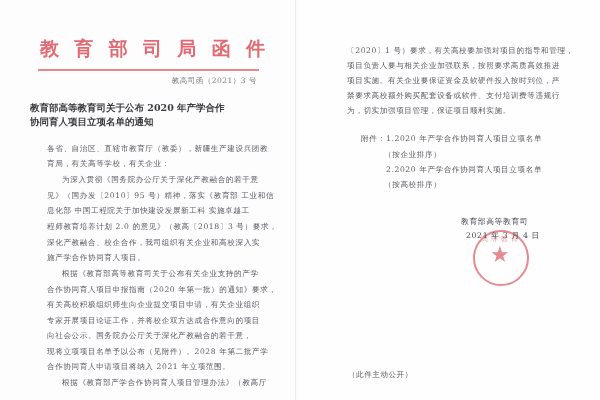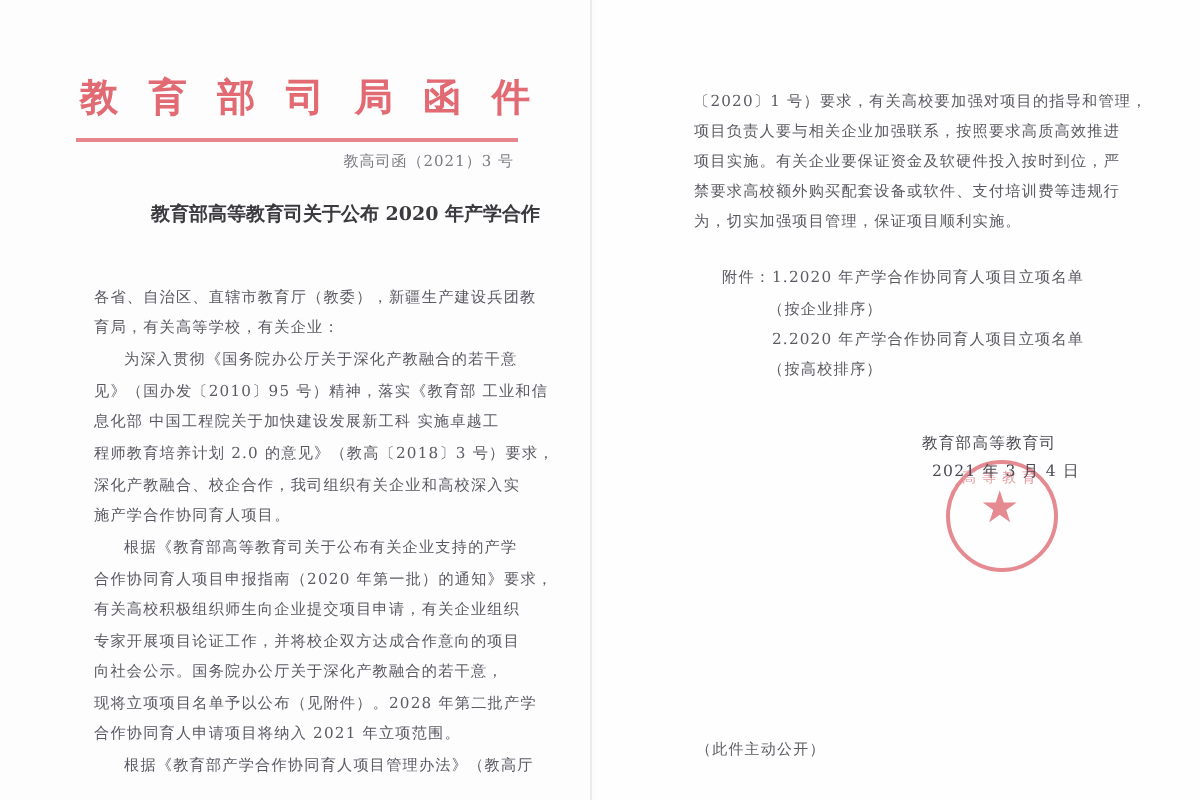--- a/index.html
+++ b/index.html
@@ -28,21 +28,21 @@
     }
     .header-rule {
       position: absolute; left: 38px; top: 69px; width: 221px; height: 2px;
       background: #e8868d;
     }
     .doc-number {
       position: absolute; right: 38px; top: 76px;
       font-size: 7.5px; color: #7a7a80; letter-spacing: 0.5px;
     }
     .doc-title {
-      position: absolute; left: 30px; width: 240px; text-align: right;
+      position: absolute; left: 30px; width: 240px; text-align: left;
       font-size: 9.5px; font-weight: bold; color: #3a3a3f;
       line-height: 14px;
     }
     .doc-title.l1 { top: 101px; }
     .doc-title.l2 { top: 115px; }
 
     .body-line {
       position: absolute; left: 47px; width: 215px;
       font-size: 7.6px; color: #5a5a62; white-space: nowrap;
       letter-spacing: 0.6px; line-height: 10px;
@@ -94,20 +94,21 @@
       <span>部</span>
       <span>司</span>
       <span>局</span>
       <span>函</span>
       <span>件</span>
     </div>
     <div class="header-rule"></div>
     <div class="doc-number">教高司函（2021）3 号</div>
 
     <div class="doc-title l1">教育部高等教育司关于公布 2020 年产学合作</div>
+    <div class="doc-title l2">协同育人项目立项名单的通知</div>
 
     <div class="body-line" style="top:144px">各省、自治区、直辖市教育厅（教委），新疆生产建设兵团教</div>
     <div class="body-line" style="top:159px">育局，有关高等学校，有关企业：</div>
     <div class="body-line indent" style="top:175px">为深入贯彻《国务院办公厅关于深化产教融合的若干意</div>
     <div class="body-line" style="top:191px">见》（国办发〔2010〕95 号）精神，落实《教育部 工业和信</div>
     <div class="body-line" style="top:206px">息化部 中国工程院关于加快建设发展新工科 实施卓越工</div>
     <div class="body-line" style="top:222px">程师教育培养计划 2.0 的意见》（教高〔2018〕3 号）要求，</div>
     <div class="body-line" style="top:238px">深化产教融合、校企合作，我司组织有关企业和高校深入实</div>
     <div class="body-line indent" style="top:269px">根据《教育部高等教育司关于公布有关企业支持的产学</div>
     <div class="body-line" style="top:253px">施产学合作协同育人项目。</div>

